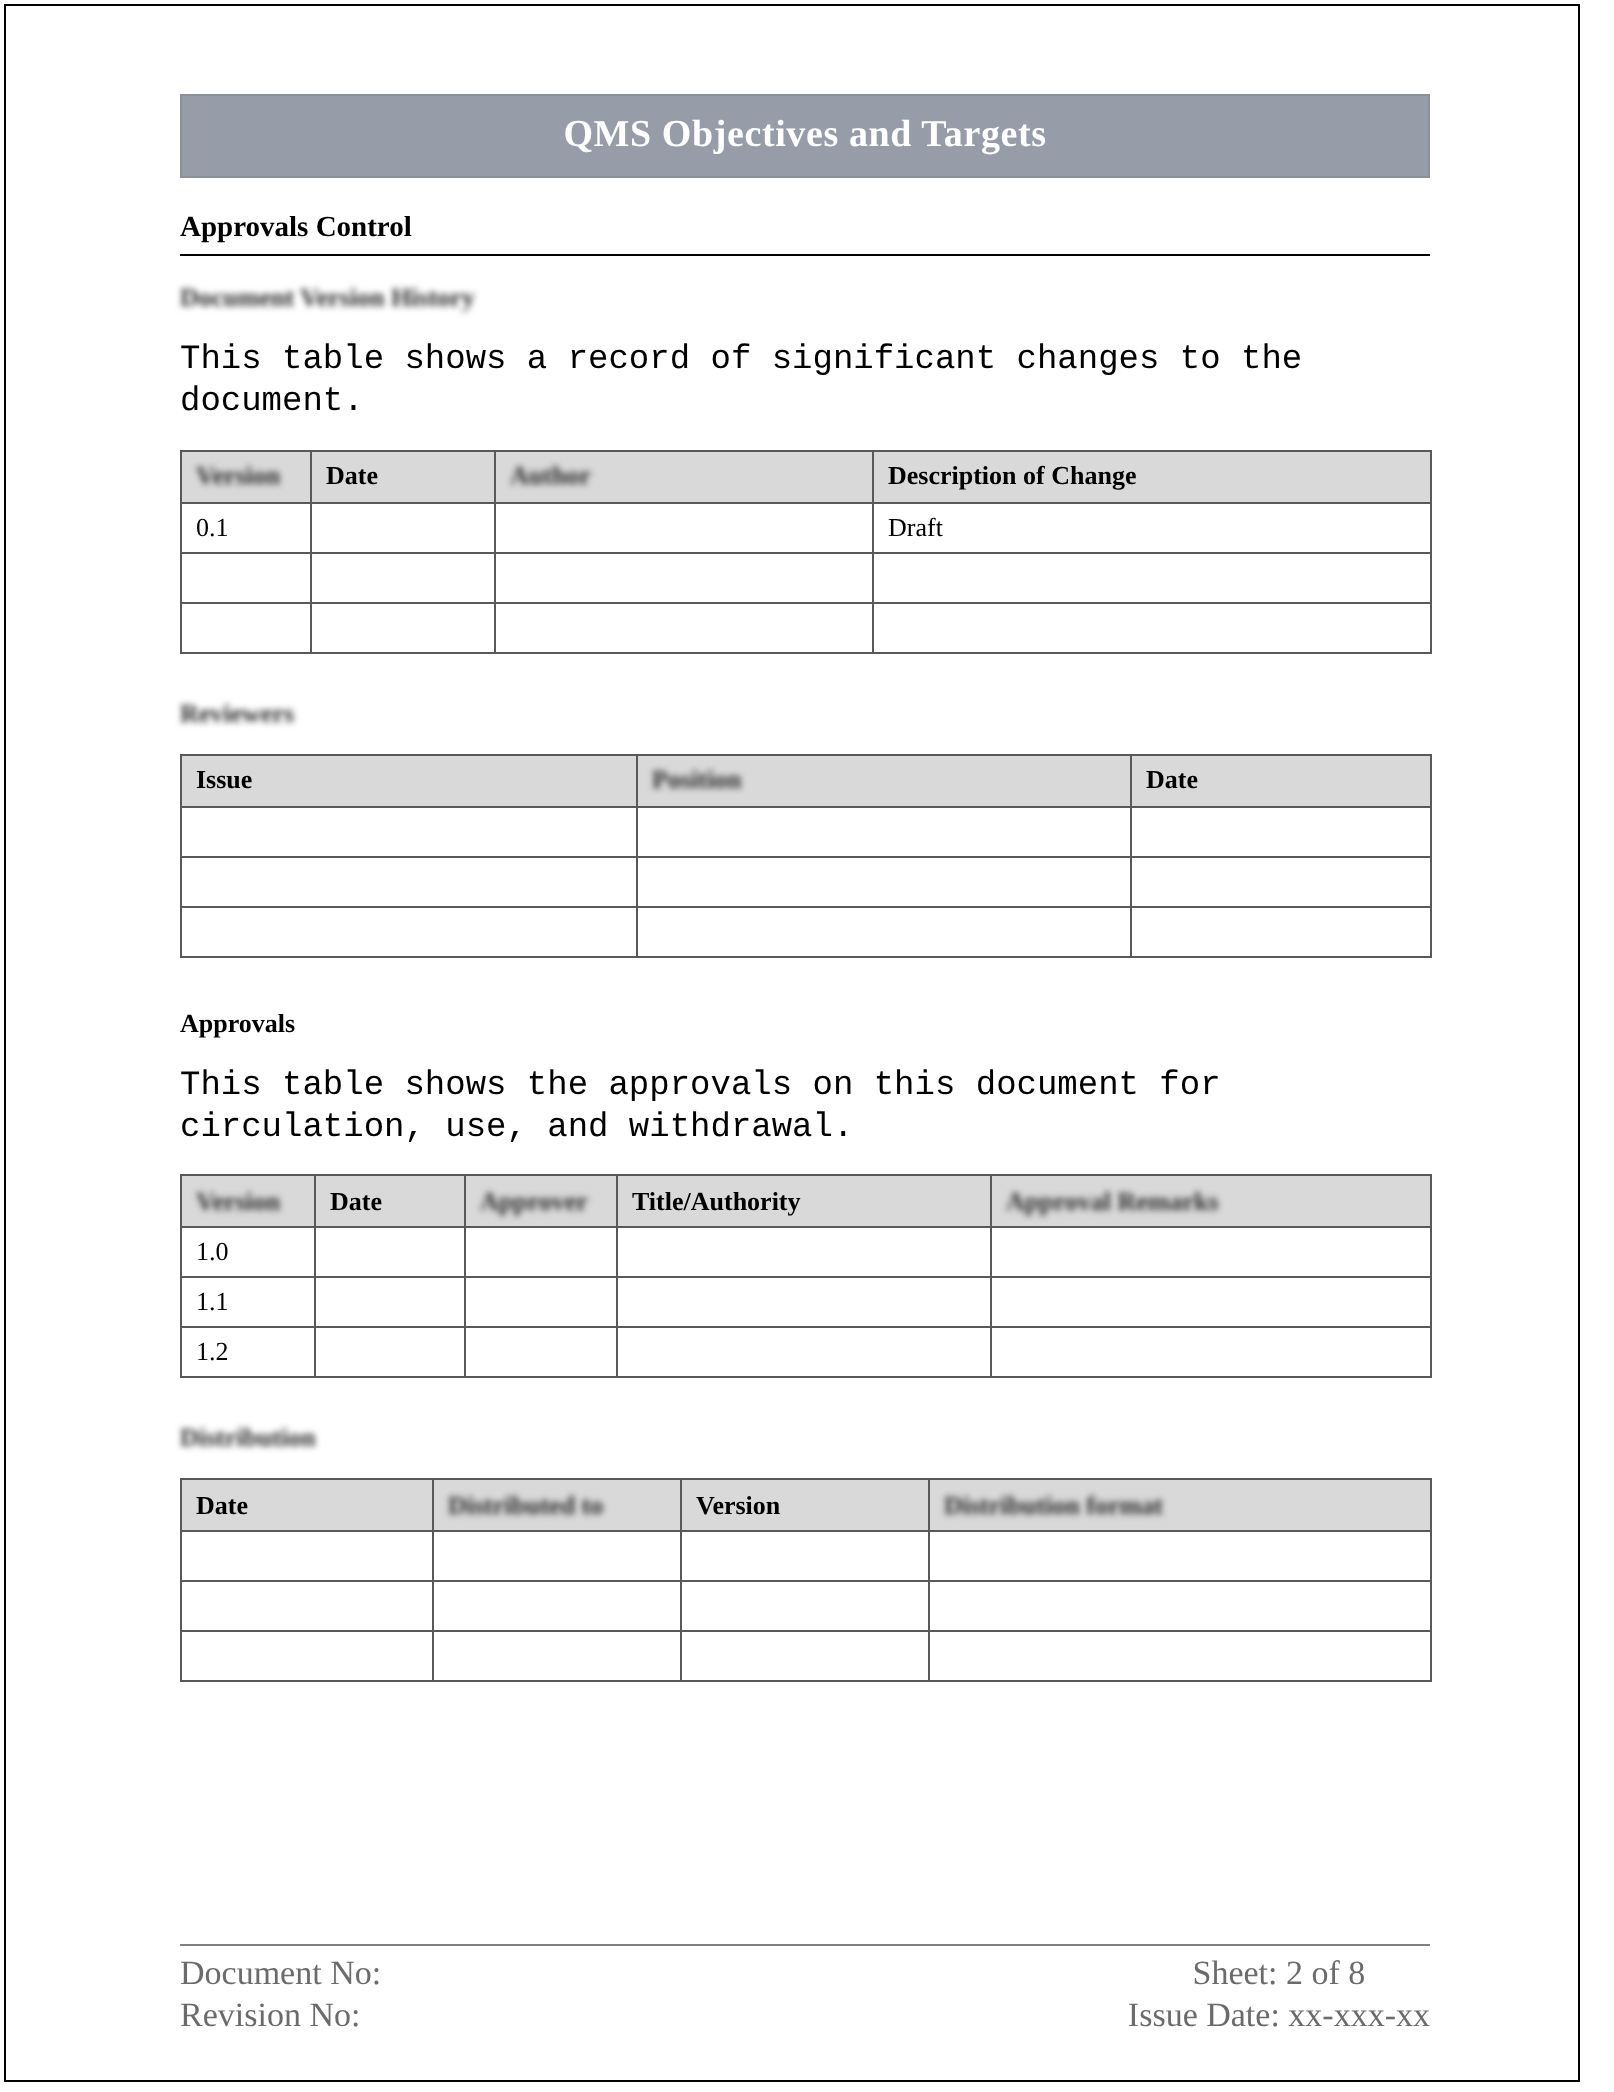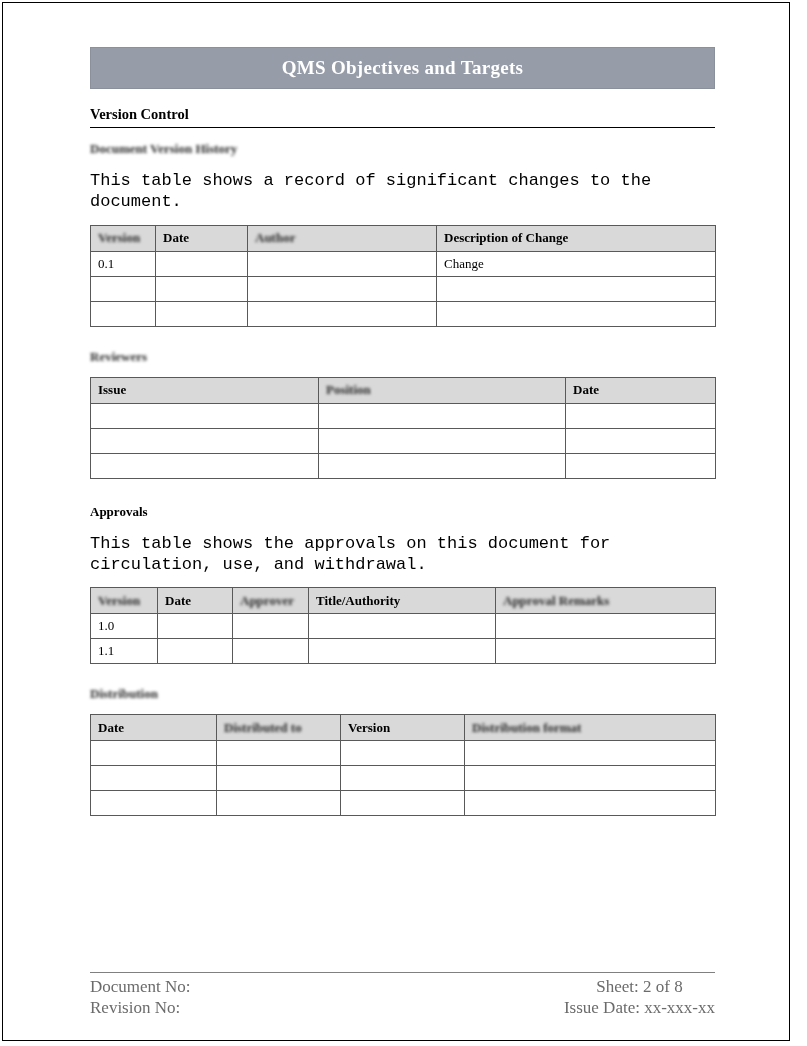--- a/index.html
+++ b/index.html
@@ -147,21 +147,21 @@
 
 <div id="page">
   <div class="page-border"></div>
 
   <div id="content">
 
     <div class="banner">
       <span class="banner-title">QMS Objectives and Targets</span>
     </div>
 
-    <div class="h1-rule">Version Control</div>
+    <div class="h1-rule">Approvals Control</div>
 
     <div class="h2">
       <span class="blur">Document Version History</span>
     </div>
 
     <div class="para">This table shows a record of significant changes to the document.</div>
 
     <table class="doc">
       <colgroup>
         <col style="width:65px">
@@ -179,21 +179,21 @@
             <span class="blur-sm">Author</span>
           </th>
           <th>Description of Change</th>
         </tr>
       </thead>
       <tbody>
         <tr>
           <td class="num">0.1</td>
           <td></td>
           <td></td>
-          <td>Change</td>
+          <td>Draft</td>
         </tr>
         <tr>
           <td class="num"></td>
           <td></td>
           <td></td>
           <td></td>
         </tr>
         <tr>
           <td class="num"></td>
           <td></td>
@@ -276,20 +276,27 @@
           <td></td>
           <td></td>
         </tr>
         <tr>
           <td class="num">1.1</td>
           <td></td>
           <td></td>
           <td></td>
           <td></td>
         </tr>
+        <tr>
+          <td class="num">1.2</td>
+          <td></td>
+          <td></td>
+          <td></td>
+          <td></td>
+        </tr>
       </tbody>
     </table>
 
     <div class="h2" style="margin-top:22px">
       <span class="blur">Distribution</span>
     </div>
 
     <table class="doc tbl-gap-top">
       <colgroup>
         <col style="width:126px">

